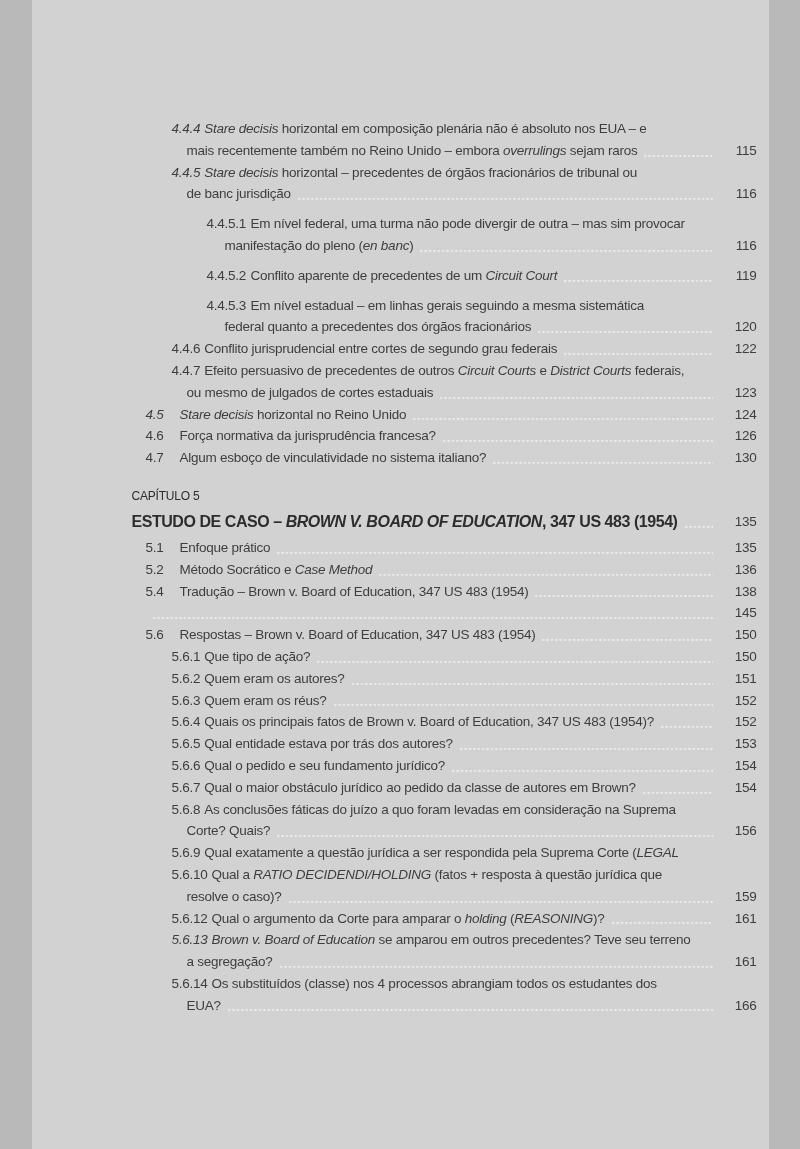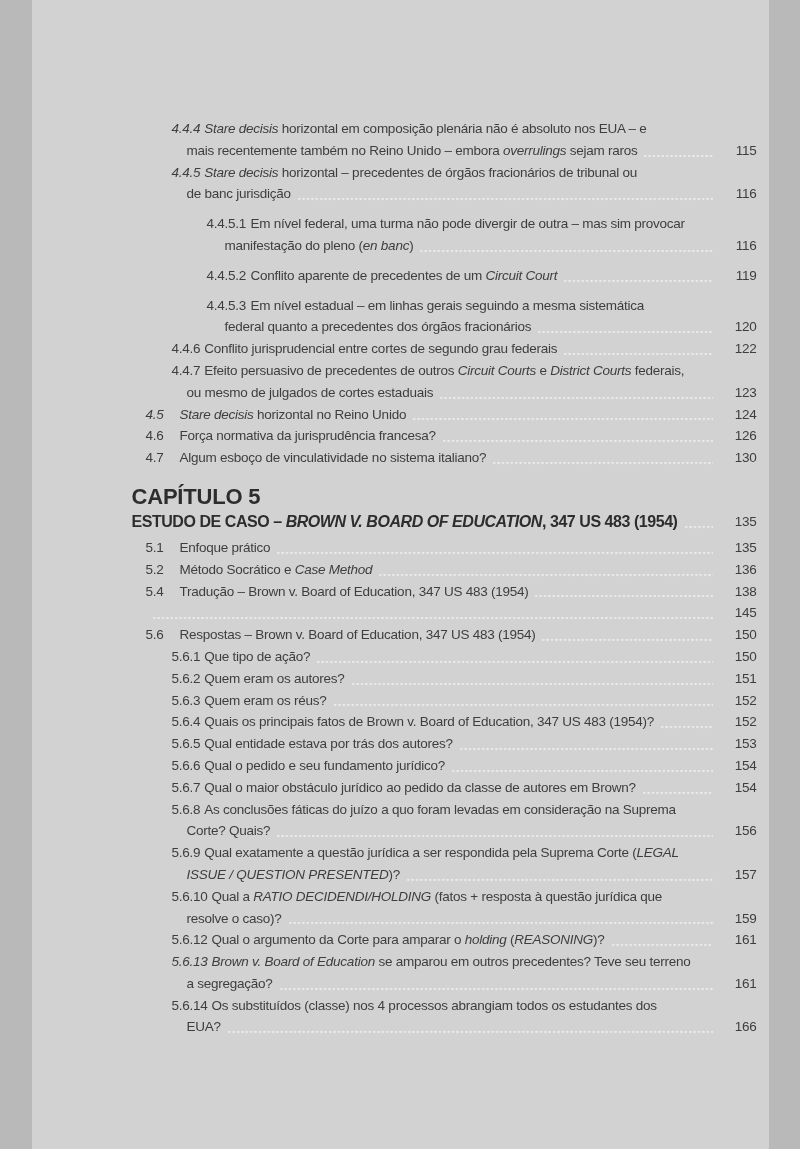--- a/index.html
+++ b/index.html
@@ -48,21 +48,21 @@
     background-position:left bottom;
   }
   .page-num{
     flex:0 0 36px;
     text-align:right;
     white-space:nowrap;
   }
   
   .chapter{margin:15px 0 3px;color:#2d2d2d;}
   .kicker{
-    font-weight:700;font-size:22px;line-height:25px;letter-spacing:-0.2px;
+    font-weight:400;font-size:12px;line-height:25px;letter-spacing:-0.2px;
   }
   .ctitle{
     display:flex;align-items:flex-start;
     font-weight:700;font-size:16px;line-height:25px;letter-spacing:-0.45px;
   }
   .ctitle .bit{font-style:italic;}
   .ctitle .page-num{font-weight:400;font-size:13.5px;letter-spacing:-0.25px;color:#3e3e3e;}
   .ctitle .leader{flex:1 0 10px;margin-bottom:5px;}
 </style>
 </head>
@@ -239,25 +239,20 @@
       <div class="entry lvl2">
         <div class="line"><span class="ltext"><span class="num">5.6.8</span><span>As conclusões fáticas do juízo a quo foram levadas em consideração na Suprema</span></span></div>
         <div class="line last cont">
           <span class="ltext"><span>Corte? Quais?</span></span>
           <span class="leader"></span>
           <span class="page-num">156</span>
         </div>
       </div>
       <div class="entry lvl2">
         <div class="line"><span class="ltext"><span class="num">5.6.9</span><span>Qual exatamente a questão jurídica a ser respondida pela Suprema Corte (</span><span class="it">LEGAL</span></span></div>
-        <div class="line last cont">
-          <span class="ltext"><span class="it">ISSUE / QUESTION PRESENTED</span><span>)?</span></span>
-          <span class="leader"></span>
-          <span class="page-num">157</span>
-        </div>
       </div>
       <div class="entry lvl2">
         <div class="line"><span class="ltext"><span class="num">5.6.10</span><span>Qual a </span><span class="it">RATIO DECIDENDI/HOLDING</span><span> (fatos + resposta à questão jurídica que</span></span></div>
         <div class="line last cont">
           <span class="ltext"><span>resolve o caso)?</span></span>
           <span class="leader"></span>
           <span class="page-num">159</span>
         </div>
       </div>
       <div class="entry lvl2">

